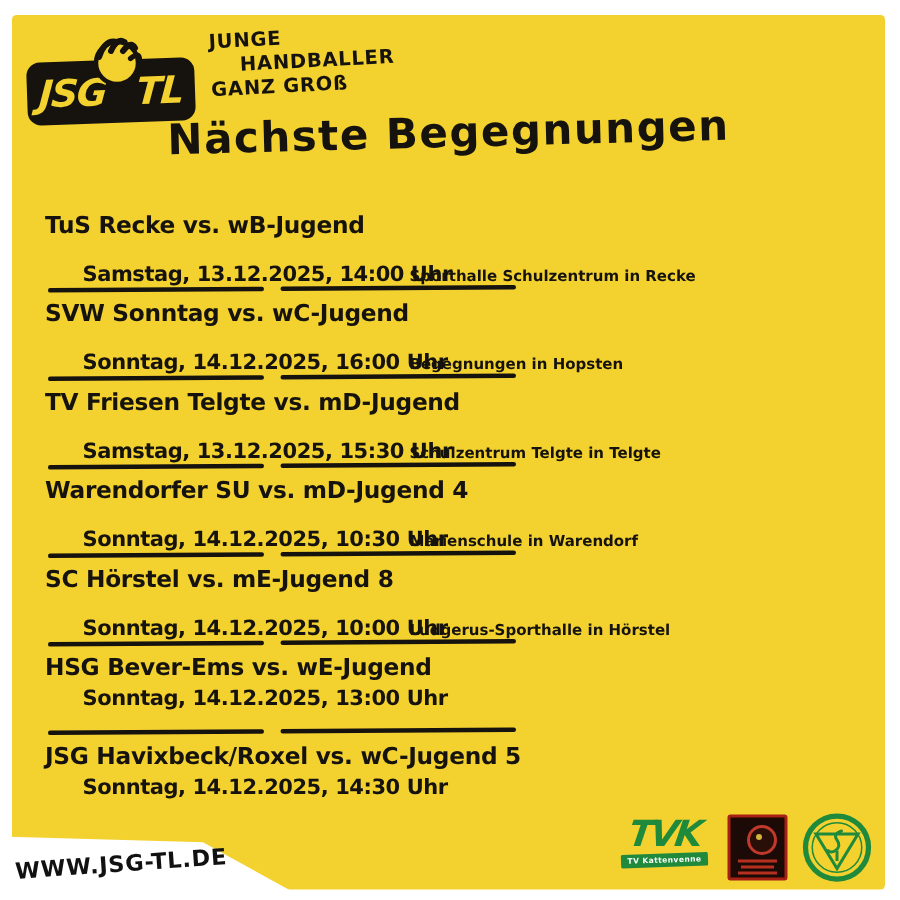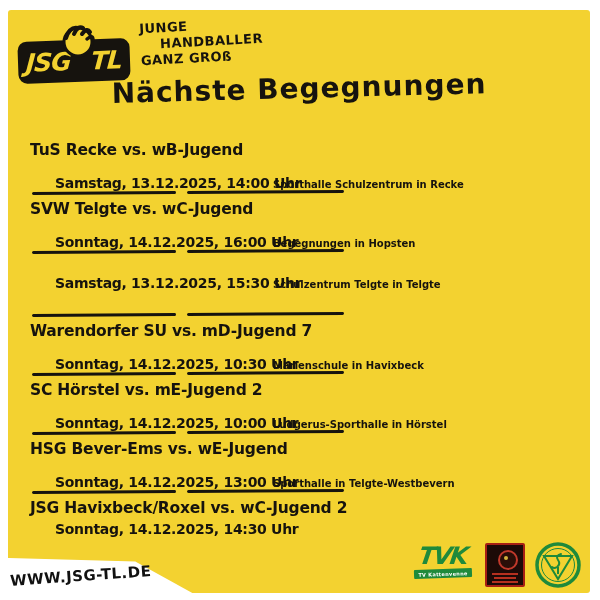--- a/index.html
+++ b/index.html
@@ -135,80 +135,80 @@
         <span class="match-datetime">Samstag, 13.12.2025, 14:00 Uhr</span>
         <span class="match-venue">Sporthalle Schulzentrum in Recke</span>
       </div>
       <div class="divider">
           <i></i>
           <i></i>
         </div>
     </div>
 
     <div class="match">
-      <div class="match-title">SVW Telgte vs. wC-Jugend</div>
+      <div class="match-title">SVW Sonntag vs. wC-Jugend</div>
       <div class="match-row">
         <span class="match-datetime">Sonntag, 14.12.2025, 16:00 Uhr</span>
         <span class="match-venue">Begegnungen in Hopsten</span>
       </div>
       <div class="divider">
           <i></i>
           <i></i>
         </div>
     </div>
 
     <div class="match">
+      <div class="match-title">TV Friesen Telgte vs. mD-Jugend</div>
       <div class="match-row">
         <span class="match-datetime">Samstag, 13.12.2025, 15:30 Uhr</span>
         <span class="match-venue">Schulzentrum Telgte in Telgte</span>
       </div>
       <div class="divider">
           <i></i>
           <i></i>
         </div>
     </div>
 
     <div class="match">
-      <div class="match-title">Warendorfer SU vs. mD-Jugend 7</div>
+      <div class="match-title">Warendorfer SU vs. mD-Jugend 4</div>
       <div class="match-row">
         <span class="match-datetime">Sonntag, 14.12.2025, 10:30 Uhr</span>
-        <span class="match-venue">Marienschule in Havixbeck</span>
-      </div>
-      <div class="divider">
-          <i></i>
-          <i></i>
-        </div>
-    </div>
-
-    <div class="match">
-      <div class="match-title">SC Hörstel vs. mE-Jugend 2</div>
+        <span class="match-venue">Marienschule in Warendorf</span>
+      </div>
+      <div class="divider">
+          <i></i>
+          <i></i>
+        </div>
+    </div>
+
+    <div class="match">
+      <div class="match-title">SC Hörstel vs. mE-Jugend 8</div>
       <div class="match-row">
         <span class="match-datetime">Sonntag, 14.12.2025, 10:00 Uhr</span>
         <span class="match-venue">Ludgerus-Sporthalle in Hörstel</span>
       </div>
       <div class="divider">
           <i></i>
           <i></i>
         </div>
     </div>
 
     <div class="match">
       <div class="match-title">HSG Bever-Ems vs. wE-Jugend</div>
       <div class="match-row">
         <span class="match-datetime">Sonntag, 14.12.2025, 13:00 Uhr</span>
-        <span class="match-venue">Sporthalle in Telgte-Westbevern</span>
-      </div>
-      <div class="divider">
-          <i></i>
-          <i></i>
-        </div>
-    </div>
-
-    <div class="match">
-      <div class="match-title">JSG Havixbeck/Roxel vs. wC-Jugend 2</div>
+      </div>
+      <div class="divider">
+          <i></i>
+          <i></i>
+        </div>
+    </div>
+
+    <div class="match">
+      <div class="match-title">JSG Havixbeck/Roxel vs. wC-Jugend 5</div>
       <div class="match-row">
         <span class="match-datetime">Sonntag, 14.12.2025, 14:30 Uhr</span>
       </div>
 
     </div>
 
   </div>
 
   <div class="partners">
     <div class="tvk">

